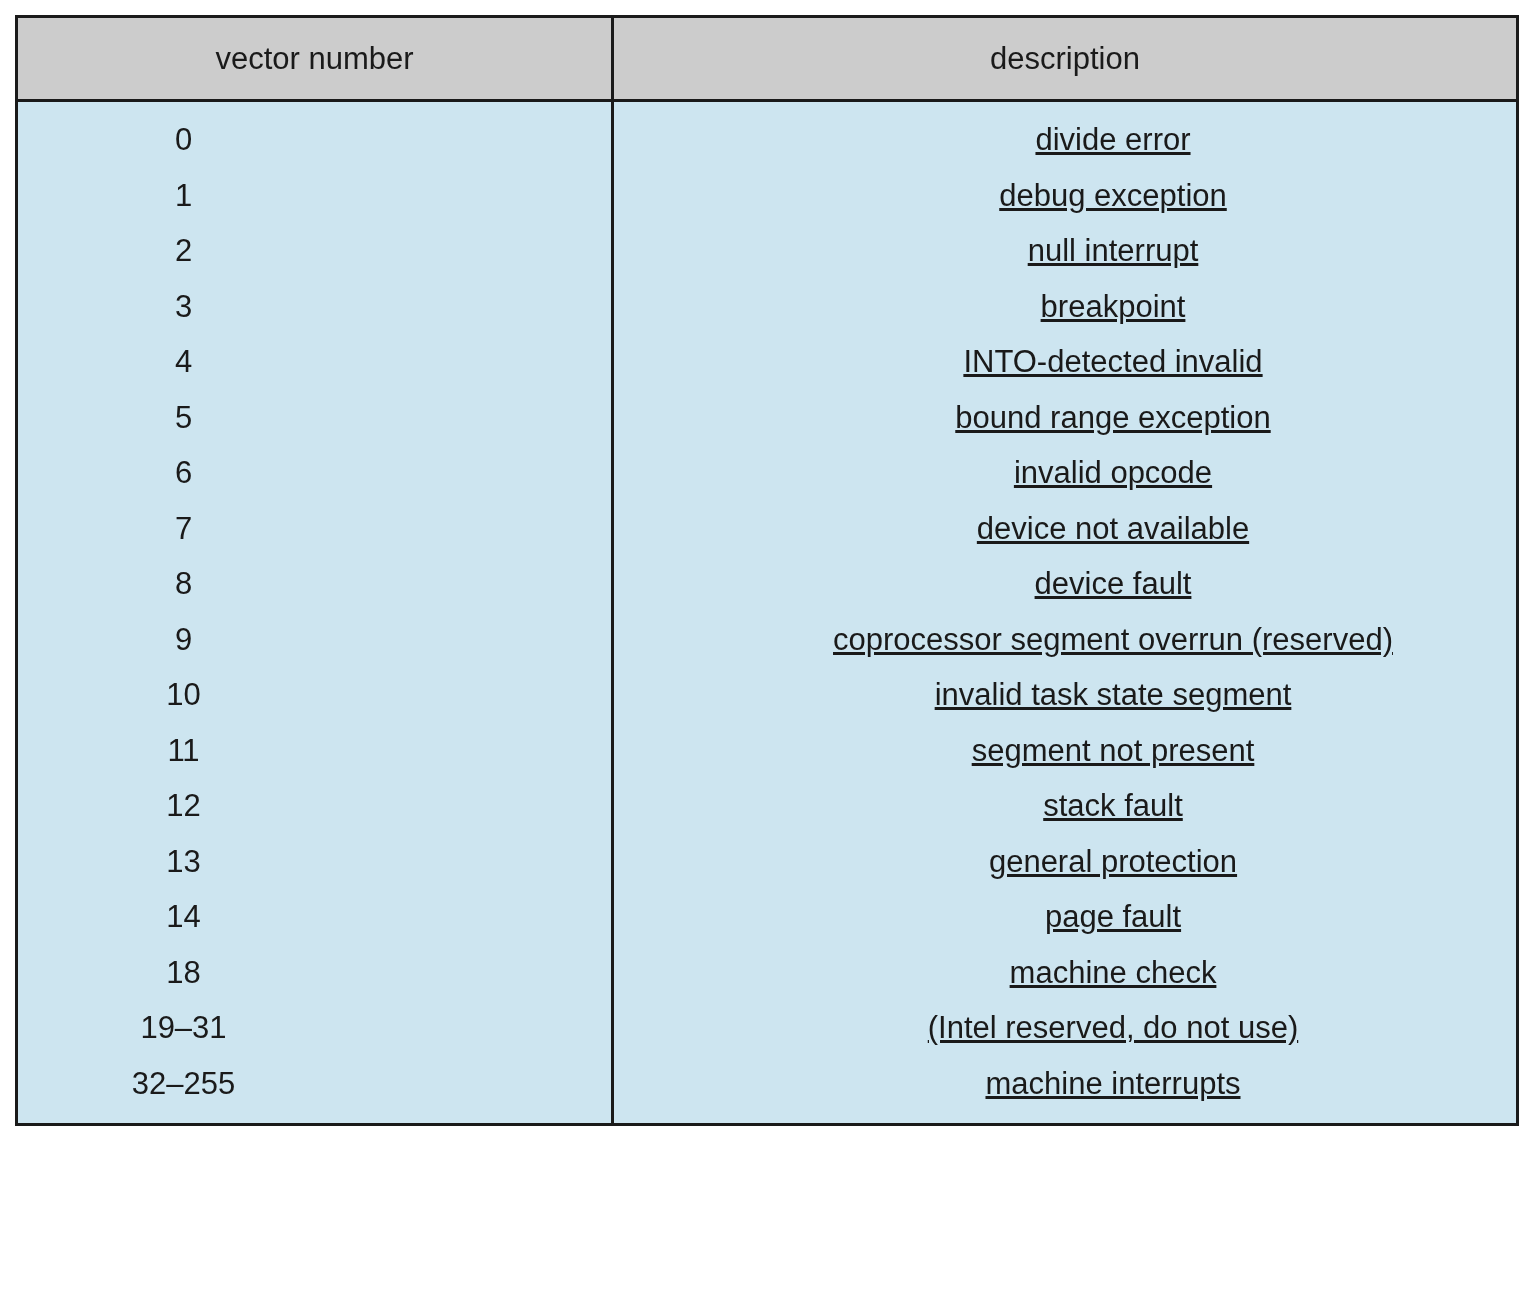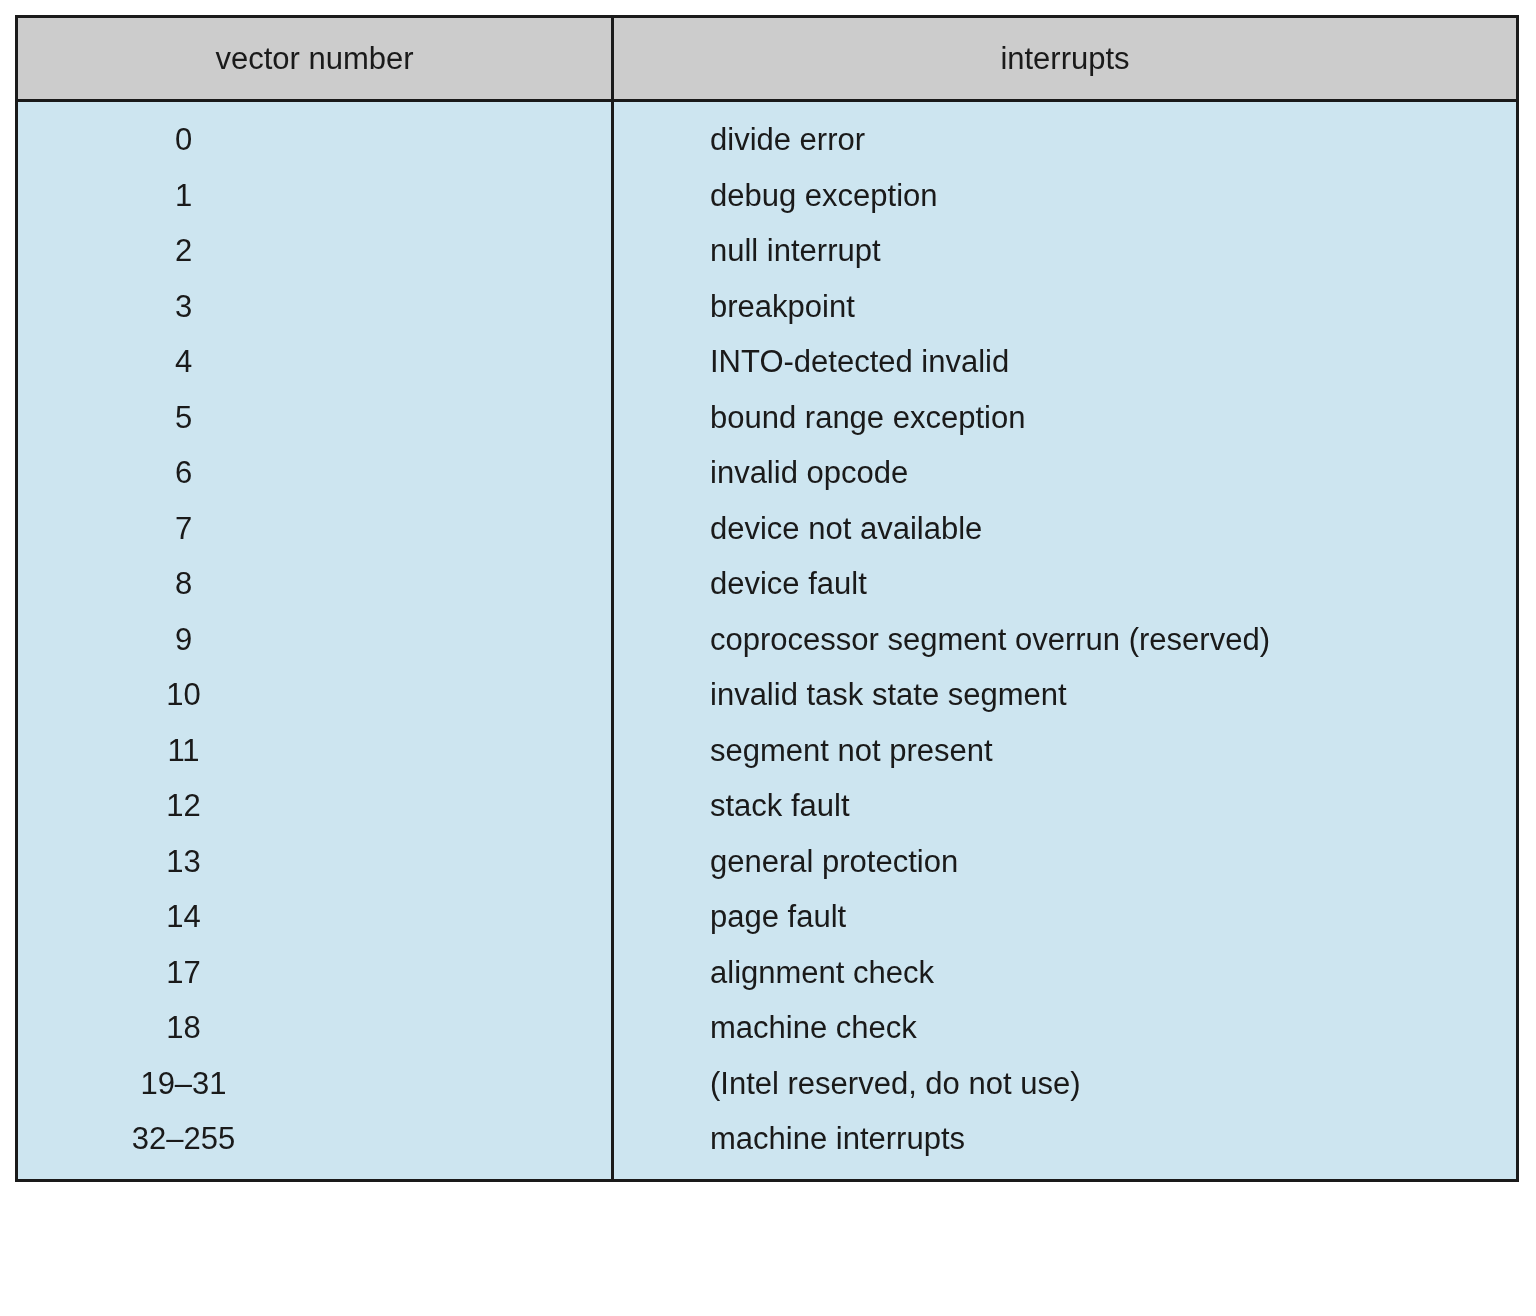--- a/index.html
+++ b/index.html
@@ -63,22 +63,23 @@
     border: 0;
   }
 
   .vector-table tbody td.cell-vector {
     text-align: center;
     border-right: 3px solid #1a1a1a;
     padding-right: 262px;
   }
 
   .vector-table tbody td.cell-desc {
-    text-align: left;
+    text-align: center;
     padding-left: 96px;
+    text-decoration: underline;
   }
 
   .vector-table tbody tr:first-child td {
     padding-top: 10px;
   }
   .vector-table tbody tr:last-child td {
     padding-bottom: 12px;
   }
 </style>
 </head>
@@ -86,21 +87,21 @@
 
 <div id="page">
   <table class="vector-table">
     <colgroup>
       <col class="col-vector">
       <col class="col-desc">
     </colgroup>
     <thead>
       <tr>
         <th class="head-vector">vector number</th>
-        <th class="head-desc">interrupts</th>
+        <th class="head-desc">description</th>
       </tr>
     </thead>
     <tbody id="table-body">
         <tr>
           <td class="cell-vector">0</td>
           <td class="cell-desc">divide error</td>
         </tr>
         <tr>
           <td class="cell-vector">1</td>
           <td class="cell-desc">debug exception</td>
@@ -151,24 +152,20 @@
         </tr>
         <tr>
           <td class="cell-vector">13</td>
           <td class="cell-desc">general protection</td>
         </tr>
         <tr>
           <td class="cell-vector">14</td>
           <td class="cell-desc">page fault</td>
         </tr>
         <tr>
-          <td class="cell-vector">17</td>
-          <td class="cell-desc">alignment check</td>
-        </tr>
-        <tr>
           <td class="cell-vector">18</td>
           <td class="cell-desc">machine check</td>
         </tr>
         <tr>
           <td class="cell-vector">19–31</td>
           <td class="cell-desc">(Intel reserved, do not use)</td>
         </tr>
         <tr>
           <td class="cell-vector">32–255</td>
           <td class="cell-desc">machine interrupts</td>

